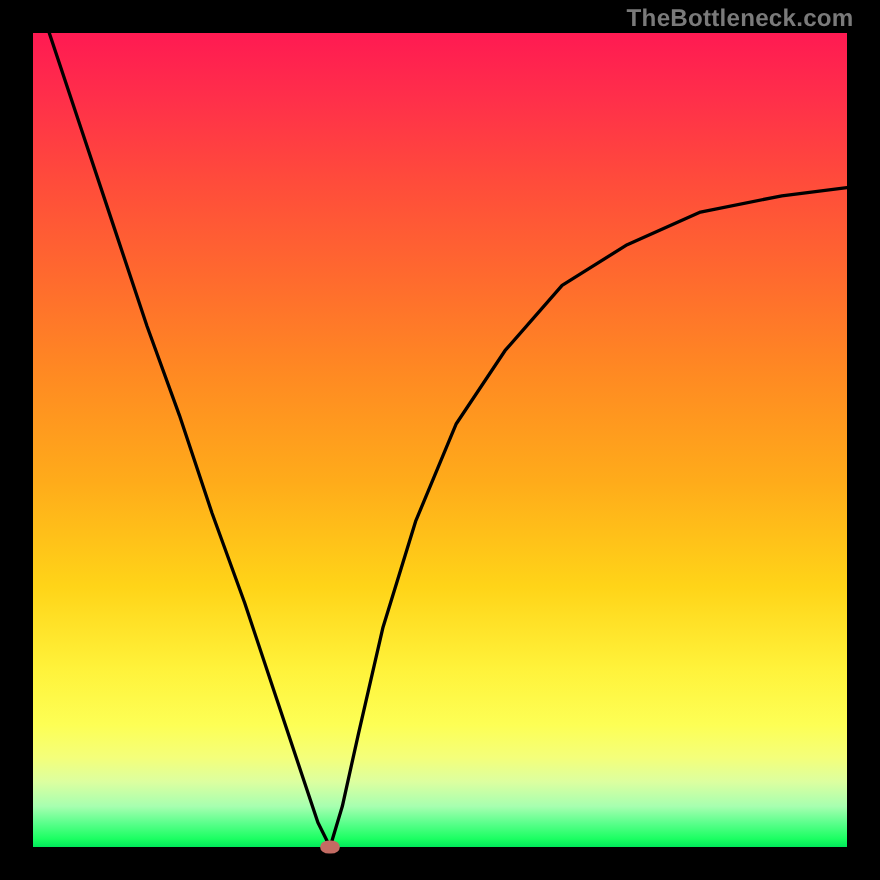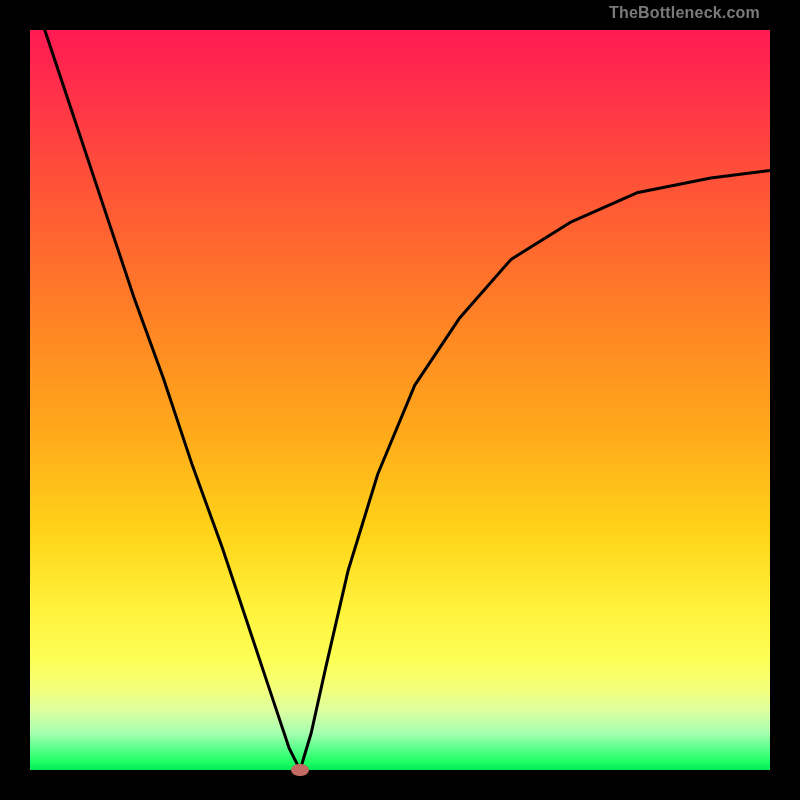--- a/index.html
+++ b/index.html
@@ -13,23 +13,23 @@
   }
   .frame {
     position: relative;
     width: 800px;
     height: 800px;
     background: #000;
   }
   .watermark {
     position: absolute;
     top: 4px;
-    right: 40px;
+    right: 24px;
     color: #7a7a7a;
-    font-size: 16px;
+    font-size: 22px;
     font-weight: 600;
     letter-spacing: 0.2px;
     z-index: 10;
   }
   .plot-area {
     position: absolute;
     left: 30px;
     top: 30px;
     width: 740px;
     height: 740px;

